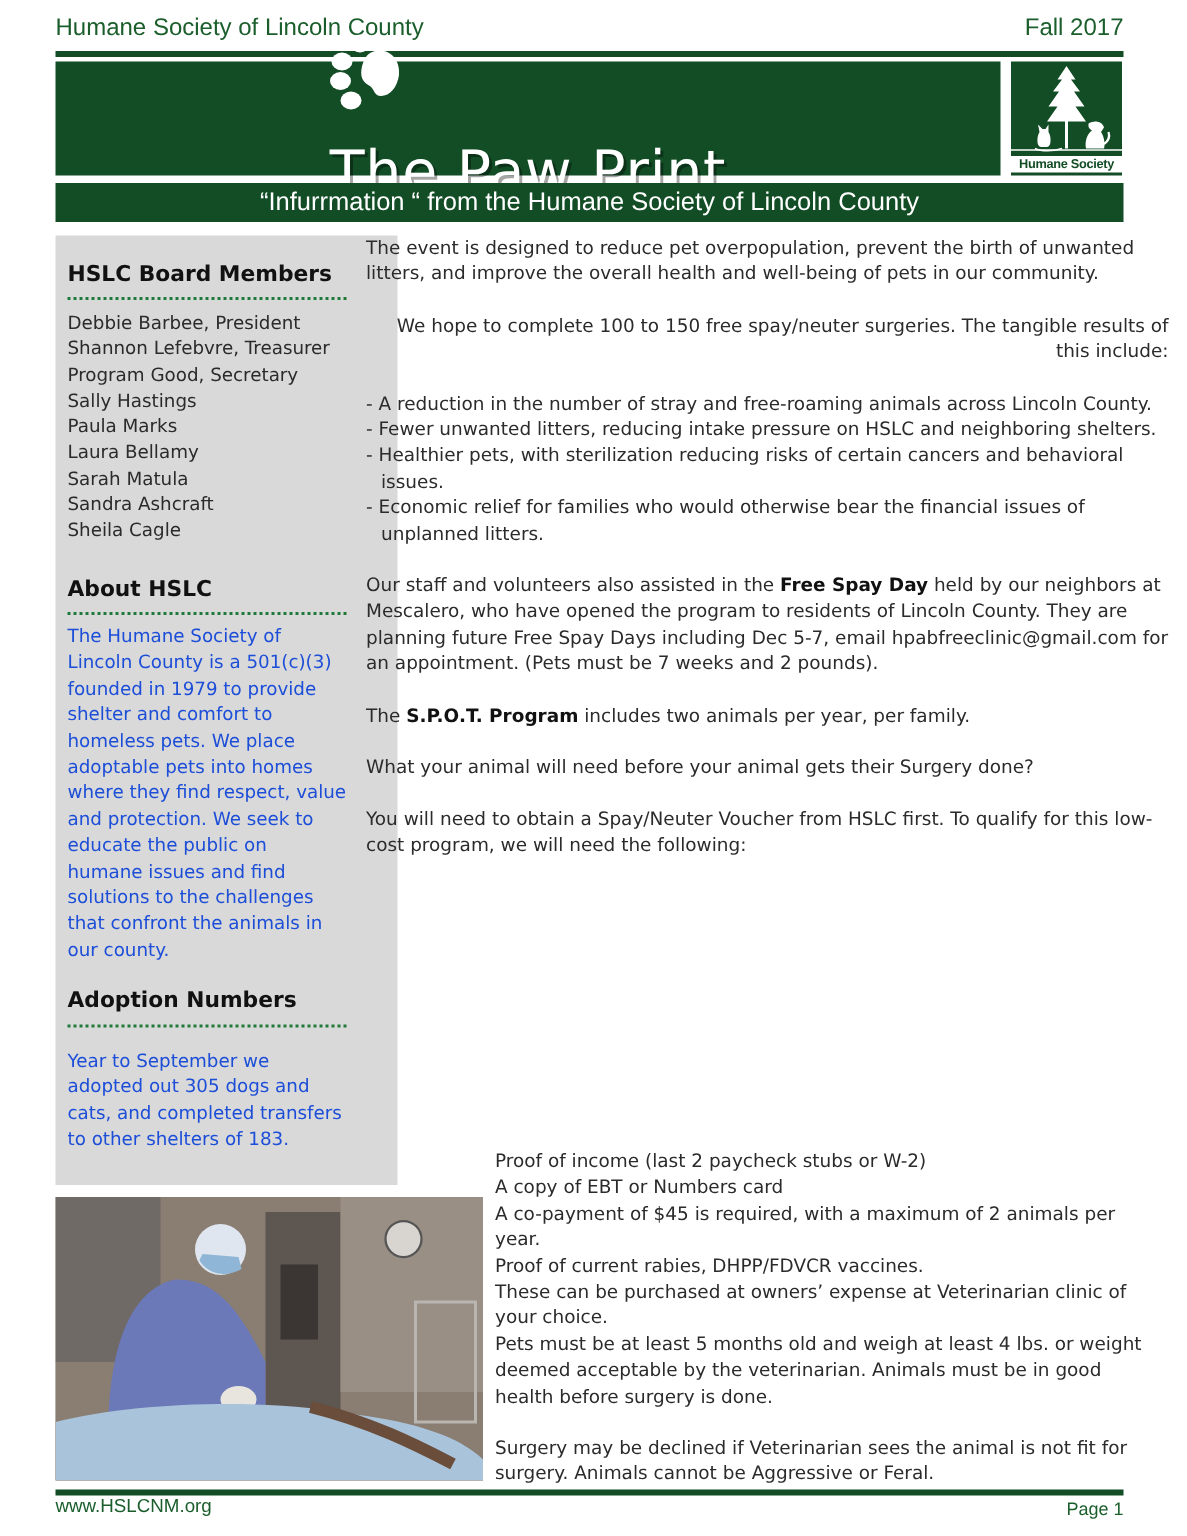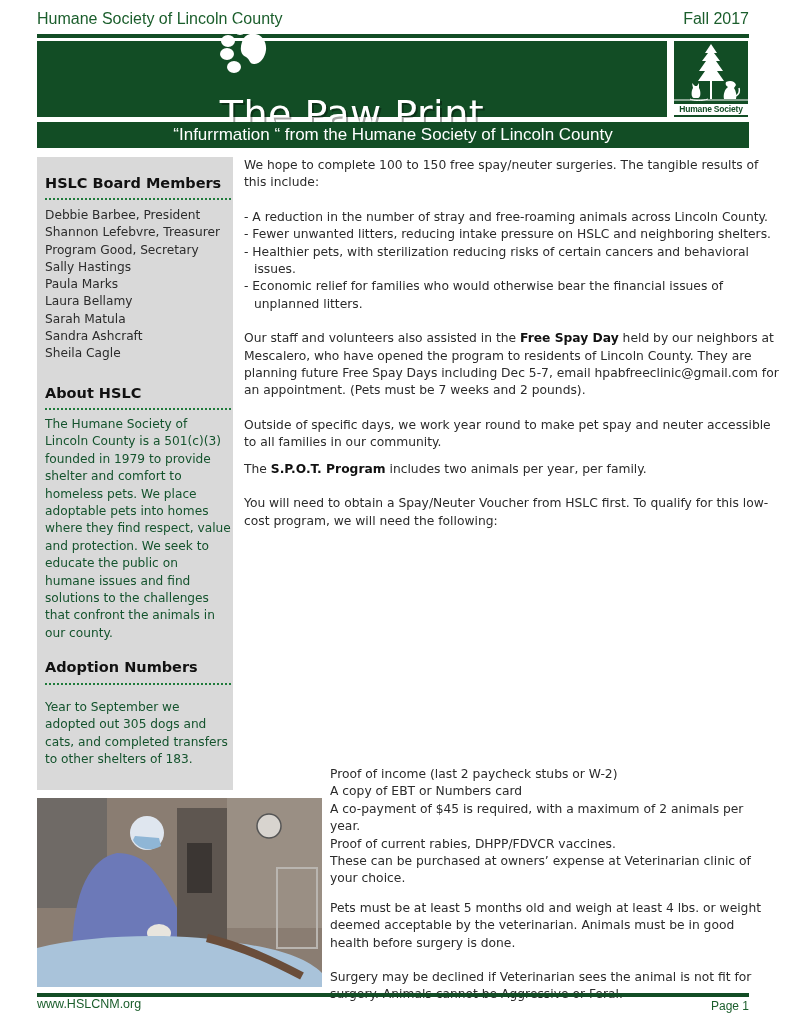--- a/index.html
+++ b/index.html
@@ -14,37 +14,37 @@
   .banner-inner { display:flex; align-items:flex-start; gap:14px;flex-direction:column; }
   .banner-title { font-family:"DejaVu Sans", sans-serif; font-size:38px; color:#ffffff;
                   text-shadow:2px 2px 0 rgba(0,0,0,0.35); letter-spacing:0.5px; }
   .logo-box { left:674px; top:41px; width:74px; height:76px; background:#124d25; }
   .logo-label { position:absolute; left:0; right:0; bottom:2px; text-align:center;
                 background:#ffffff; color:#124d25; font-family:"Liberation Sans", sans-serif;
                 font-weight:bold; font-size:8.5px; line-height:11px; letter-spacing:-0.2px; }
   .subtitle-bar { left:37px; top:122px; width:712px; height:26px; background:#124d25;
                   color:#ffffff; font-family:"Liberation Sans", sans-serif; font-size:17px;
                   display:flex; align-items:center; justify-content:center; }
-  .sidebar { left:37px; top:157px; width:196px; height:633px; background:#d9d9d9; }
+  .sidebar { left:37px; top:157px; width:196px; height:633px; background:#d9d9d9;padding-left:32px; }
   .side-h { position:absolute; left:8px; font-family:"DejaVu Sans", sans-serif; font-weight:bold;
             font-size:14.5px; color:#111; white-space:nowrap; }
   .dots { position:absolute; left:8px; width:186px; height:0; border-top:2px dotted #1e7a3a; }
   .side-list { position:absolute; left:8px; top:50px; margin:0; padding:0; list-style:none;
                font-size:12.2px; line-height:17.3px; color:#2b2b2b; white-space:nowrap; }
-  .side-p { position:absolute; left:8px; width:186px; margin:0; font-size:12.2px; line-height:17.4px; color:#14532d; }
+  .side-p { position:absolute; left:8px; width:186px; margin:0; font-size:12.2px; line-height:17.4px; color:#1d4ed8; }
   .main { left:244px; top:157px; width:535px; font-size:12.3px; line-height:17.4px; color:#2b2b2b; }
   .main h2 { margin:0 0 14px 0; font-size:14.5px; font-weight:bold; color:#111; line-height:20px; }
   .main p { margin:0 0 17px 0; }
   .main ul { margin:0 0 17px 0; padding:0; list-style:none; }
   .main ul li { padding-left:10px; text-indent:-10px; }
   .main b { color:#111; }
   .req { left:330px; top:766px; width:445px; font-size:12.3px; line-height:17.4px; color:#2b2b2b; }
   .req p { margin:0 0 8px 0; }
   .req .gap { margin-bottom:17px; }
-  .req-list { margin:0 0 12px 0; padding:0; list-style:none; }
+  .req-list { margin:0 0 0 0; padding:0; list-style:none; }
   .photo { left:37px; top:798px; width:285px; height:189px; overflow:hidden; background:#7c7268; }
   .rule-bottom { left:37px; top:993px; width:712px; height:4px; background:#124d25; }
   .footer-url { left:37px; top:997px; font-family:"Liberation Sans", sans-serif; font-size:12.5px; color:#1b5e2c; }
   .footer-page { right:42px; top:999px; font-family:"Liberation Sans", sans-serif; font-size:12px; color:#1b5e2c; }
 </style>
 </head>
 <body>
 
 <div class="abs top-left">Humane Society of Lincoln County</div>
 <div class="abs top-right">Fall 2017</div>
@@ -103,30 +103,31 @@
   <div class="side-h" style="top:228px;">About HSLC</div>
   <div class="dots" style="top:251px;"></div>
   <p class="side-p" style="top:259px;">The Humane Society of Lincoln County is a 501(c)(3) founded in 1979 to provide shelter and comfort to homeless pets. We place adoptable pets into homes where they find respect, value and protection. We seek to educate the public on humane issues and find solutions to the challenges that confront the animals in our county.</p>
 
   <div class="side-h" style="top:502px;">Adoption Numbers</div>
   <div class="dots" style="top:526px;"></div>
   <p class="side-p" style="top:542px;">Year to September we adopted out 305 dogs and cats, and completed transfers to other shelters of 183.</p>
 </div>
 
 <div class="abs main">
-  <p style="margin-bottom:17px;">We hope to complete 100 to 150 free spay/neuter surgeries. The tangible results of this include:</p>
+  <p>The event is designed to reduce pet overpopulation, prevent the birth of unwanted litters, and improve the overall health and well-being of pets in our community.</p>
+  <p style="margin-bottom:17px;text-align:right;">We hope to complete 100 to 150 free spay/neuter surgeries. The tangible results of this include:</p>
   <ul>
     <li>- A reduction in the number of stray and free-roaming animals across Lincoln County.</li>
     <li>- Fewer unwanted litters, reducing intake pressure on HSLC and neighboring shelters.</li>
     <li>- Healthier pets, with sterilization reducing risks of certain cancers and behavioral issues.</li>
     <li>- Economic relief for families who would otherwise bear the financial issues of unplanned litters.</li>
   </ul>
   <p><span>Our staff and volunteers also assisted in the </span><b>Free Spay Day</b><span> held by our neighbors at Mescalero, who have opened the program to residents of Lincoln County. They are planning future Free Spay Days including Dec 5-7, email hpabfreeclinic@gmail.com for an appointment.  (Pets must be 7 weeks and 2 pounds).</span></p>
-  <p style="margin-bottom:9px;">Outside of specific days, we work year round to make pet spay and neuter accessible to all families in our community.</p>
   <p><span>The </span><b>S.P.O.T. Program</b><span> includes two animals per year, per family.</span></p>
+  <p>What your animal will need before your animal gets their Surgery done?</p>
   <p>You will need to obtain a Spay/Neuter Voucher from HSLC first. To qualify for this low-cost program, we will need the following:</p>
 </div>
 
 <div class="abs req">
   <ul class="req-list">
     <li>Proof of income (last 2 paycheck stubs or W-2)</li>
     <li>A copy of EBT or Numbers card</li>
     <li>A co-payment of $45 is required, with a maximum of 2 animals per year.</li>
     <li>Proof of  current rabies, DHPP/FDVCR vaccines.</li>
     <li>These can be purchased at owners’ expense at Veterinarian clinic of your choice.</li>

